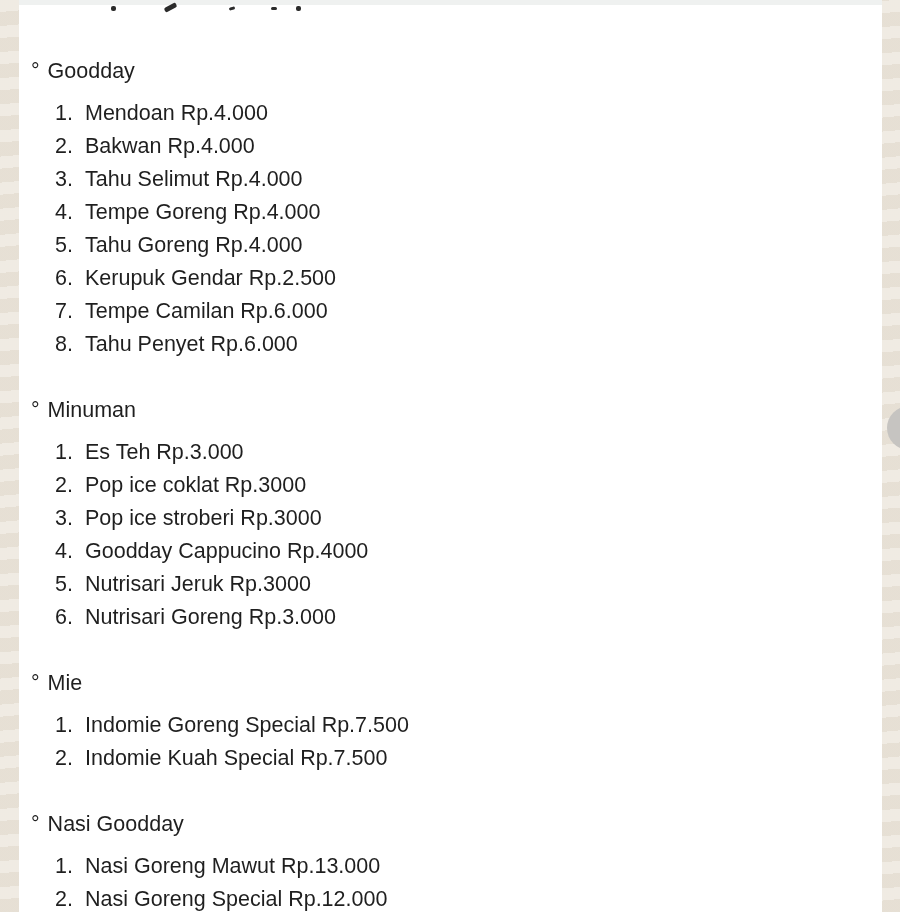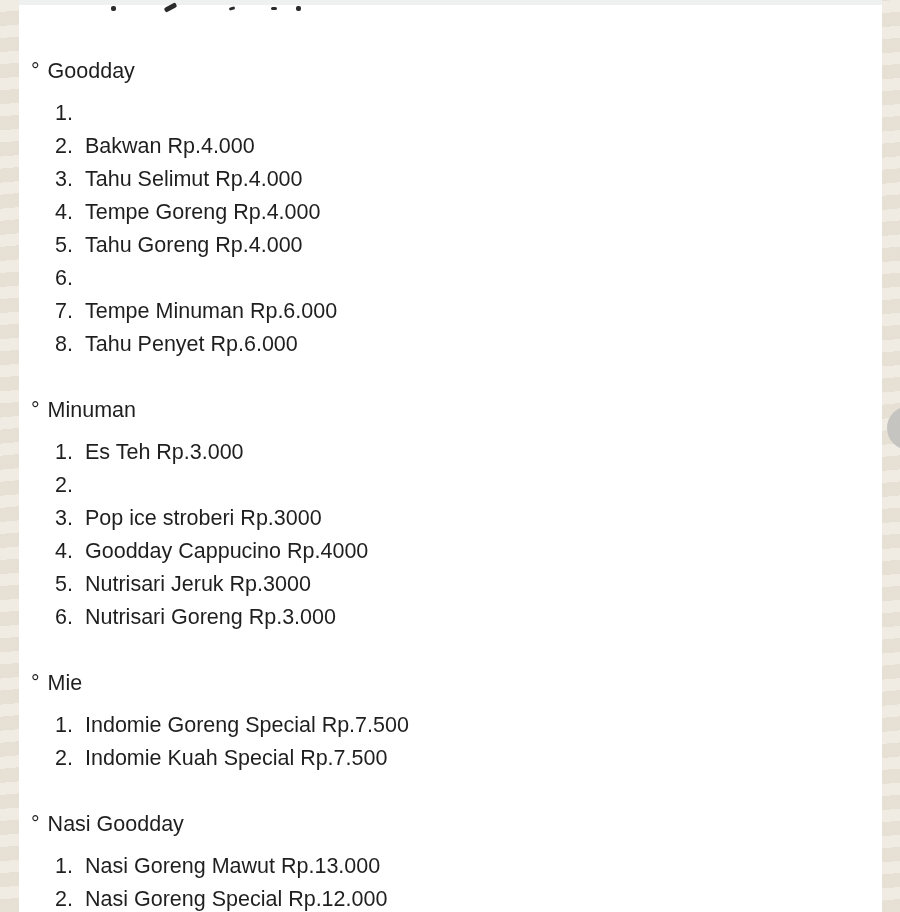--- a/index.html
+++ b/index.html
@@ -73,62 +73,65 @@
   <div class="panel">
     <div class="content" id="menu-root">
         <section class="menu-section">
           <div class="menu-heading">
             <span class="bullet">°</span>
             <span class="heading-text">Goodday</span>
           </div>
           <div class="menu-list">
             <div class="menu-item">
               <span class="num">1.</span>
+              <span class="label">Mendoan Rp.4.000</span>
             </div>
             <div class="menu-item">
               <span class="num">2.</span>
               <span class="label">Bakwan Rp.4.000</span>
             </div>
             <div class="menu-item">
               <span class="num">3.</span>
               <span class="label">Tahu Selimut Rp.4.000</span>
             </div>
             <div class="menu-item">
               <span class="num">4.</span>
               <span class="label">Tempe Goreng Rp.4.000</span>
             </div>
             <div class="menu-item">
               <span class="num">5.</span>
               <span class="label">Tahu Goreng Rp.4.000</span>
             </div>
             <div class="menu-item">
               <span class="num">6.</span>
+              <span class="label">Kerupuk Gendar Rp.2.500</span>
             </div>
             <div class="menu-item">
               <span class="num">7.</span>
-              <span class="label">Tempe Minuman Rp.6.000</span>
+              <span class="label">Tempe Camilan Rp.6.000</span>
             </div>
             <div class="menu-item">
               <span class="num">8.</span>
               <span class="label">Tahu Penyet Rp.6.000</span>
             </div>
           </div>
         </section>
         <section class="menu-section">
           <div class="menu-heading">
             <span class="bullet">°</span>
             <span class="heading-text">Minuman</span>
           </div>
           <div class="menu-list">
             <div class="menu-item">
               <span class="num">1.</span>
               <span class="label">Es Teh Rp.3.000</span>
             </div>
             <div class="menu-item">
               <span class="num">2.</span>
+              <span class="label">Pop ice coklat Rp.3000</span>
             </div>
             <div class="menu-item">
               <span class="num">3.</span>
               <span class="label">Pop ice stroberi Rp.3000</span>
             </div>
             <div class="menu-item">
               <span class="num">4.</span>
               <span class="label">Goodday Cappucino Rp.4000</span>
             </div>
             <div class="menu-item">

